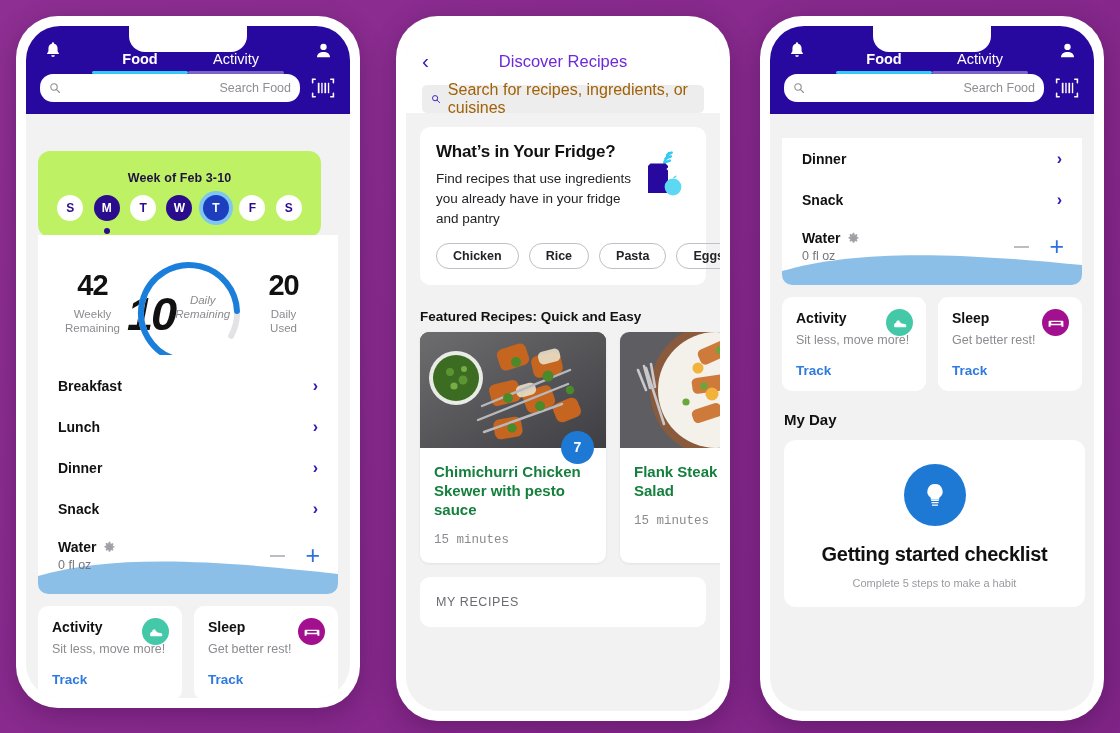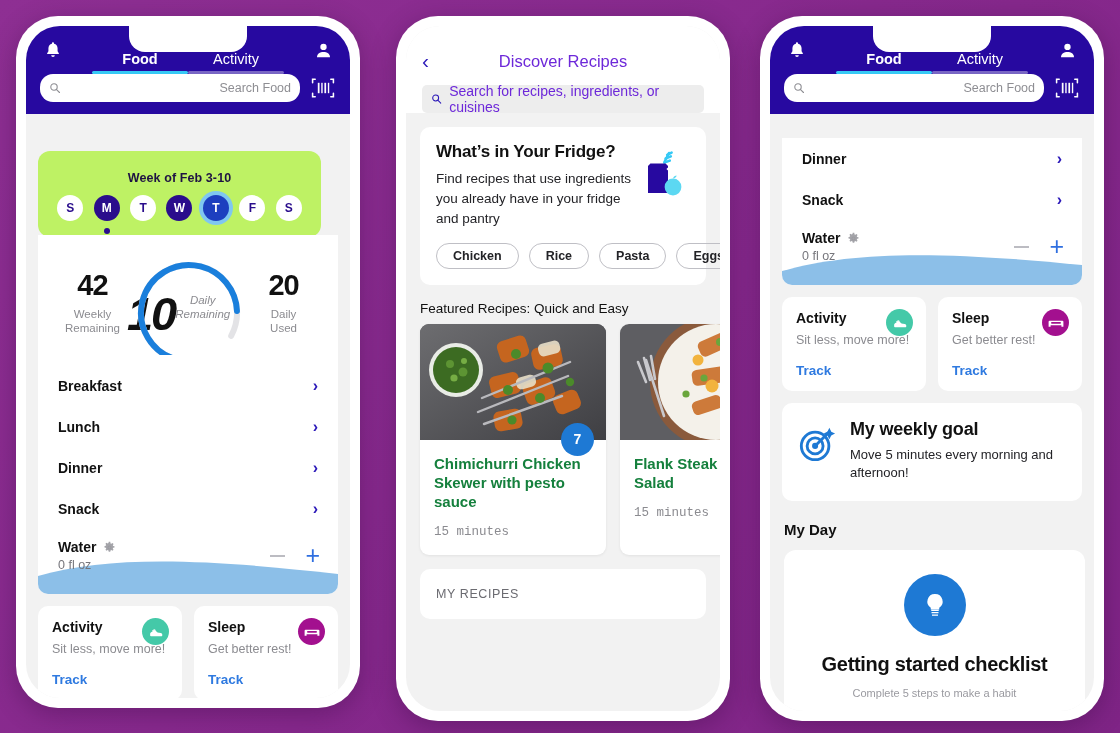--- a/index.html
+++ b/index.html
@@ -93,31 +93,31 @@
   .minicard .track{font-size:13.5px;font-weight:bold;color:#2f7ae0;margin-top:16px;}
   .badge-ic{position:absolute;right:13px;top:12px;width:27px;height:27px;border-radius:50%;
     display:flex;align-items:center;justify-content:center;}
 
   
   .p2head{background:#fff;padding:26px 16px 0 16px;position:relative;}
   .p2title{text-align:center;font-size:16.5px;color:#6d28d9;padding-bottom:10px;}
   .backarrow{position:absolute;left:16px;top:24px;color:#2a17b8;font-size:21px;line-height:1;}
   .p2search{margin:4px 0 0 0;height:28px;background:#ededed;border-radius:5px;
      display:flex;align-items:center;gap:7px;padding:0 9px;}
-  .p2search .txt{color:#6d28d9;font-size:14px;}
+  .p2search .txt{color:#a16207;font-size:16px;}
   .p2body{padding:0 14px;background:#f2f2f2;}
   .fridge{background:#fff;border-radius:10px;padding:15px 16px 16px 16px;margin-top:14px;
      position:relative;}
   .fridge h3{margin:0;font-size:17px;font-weight:bold;color:#111;letter-spacing:-.2px;}
   .fridge p{margin:7px 0 0 0;font-size:13.5px;color:#232327;line-height:1.48;max-width:205px;}
   .chips{display:flex;gap:10px;margin-top:14px;font-weight:bold;}
   .chip{border:1px solid #bfbfc5;border-radius:15px;padding:5px 16px;font-size:12.5px;
      color:#232327;white-space:nowrap;}
   .fridge-ic{position:absolute;right:20px;top:22px;width:48px;height:56px;}
-  .sect{font-size:13.5px;font-weight:normal;color:#111;margin:16px 0 8px 0;}
+  .sect{font-size:13.5px;font-weight:bold;color:#111;margin:24px 0 8px 0;}
   .recipes{display:flex;gap:14px;}
   .rcard{width:186px;flex:0 0 186px;background:#fff;border-radius:9px;overflow:hidden;
      position:relative;box-shadow:0 1px 3px rgba(0,0,0,.07);}
   .rphoto{height:116px;position:relative;}
   .rbadge{position:absolute;right:12px;bottom:-16px;width:33px;height:33px;border-radius:50%;
      background:#1e79d4;color:#fff;font-size:14px;font-weight:bold;display:flex;
      align-items:center;justify-content:center;z-index:3;}
   .rbody{padding:14px 14px 16px 14px;}
   .rtitle{font-size:15px;font-weight:bold;color:#15803d;line-height:1.28;}
   .rtime{font-size:12.5px;color:#8b8b90;margin-top:14px;font-family:Liberation Mono, monospace;}
@@ -555,35 +555,20 @@
             <div class="track">Track</div>
             <span class="badge-ic" style="background:#a3108f;">
               <svg width="16" height="14" viewBox="0 0 24 20">
                   <path fill="#fff" d="M2.5 6.5h19a1.6 1.6 0 0 1 1.6 1.6v7.4h-3v-2.2H3.9v2.2h-3V8.1A1.6 1.6 0 0 1 2.5 6.5z"></path>
                   <rect x="4.6" y="8.6" width="14.8" height="2.6" rx="1.1" fill="#a3108f"></rect>
                 </svg>
             </span>
           </div>
         </div>
 
-        <div class="goal">
-          <span class="ic">
-            <svg width="38" height="38" viewBox="0 0 40 40">
-              <circle cx="18" cy="22" r="14.5" fill="none" stroke="#1e79d4" stroke-width="3"></circle>
-              <circle cx="18" cy="22" r="8.4" fill="none" stroke="#1e79d4" stroke-width="3"></circle>
-              <circle cx="18" cy="22" r="3.2" fill="#1e79d4"></circle>
-              <line x1="18" y1="22" x2="33" y2="7" stroke="#1e79d4" stroke-width="3" stroke-linecap="round"></line>
-              <path d="M33 3 l2 4 4 2 -4 2 -2 4 -2-4 -4-2 4-2z" fill="#1e79d4"></path>
-            </svg>
-          </span>
-          <div>
-            <h3>My weekly goal</h3>
-            <p>Move 5 minutes every morning and afternoon!</p>
-          </div>
-        </div>
 
         <div class="myday">My Day</div>
 
         <div class="checkwrap">
           <div class="checkcard">
             <div class="bulb">
               <svg width="30" height="30" viewBox="0 0 24 24">
                 <path fill="#fff" d="M12 3.2a6 6 0 0 0-3.4 11v1.3h6.8v-1.3A6 6 0 0 0 12 3.2z"></path>
                 <g stroke="#1e79d4" stroke-width="1.1">
                     <line x1="9" y1="16.4" x2="15" y2="16.4"></line>

